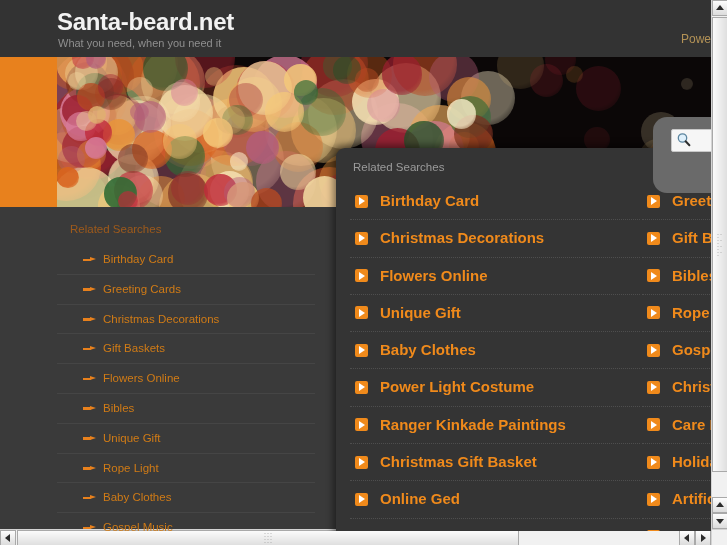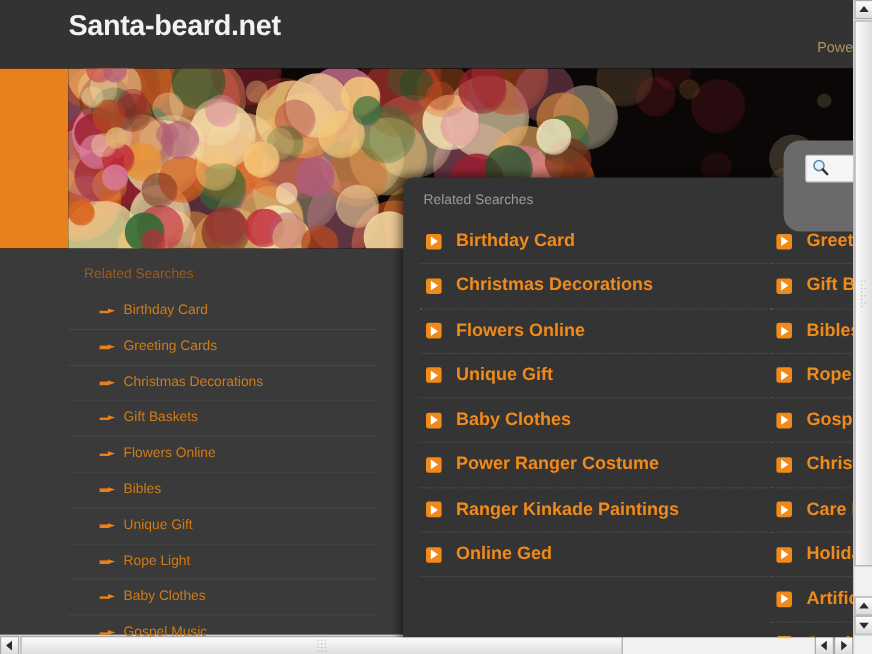--- a/index.html
+++ b/index.html
@@ -278,20 +278,21 @@
 </style>
 </head>
 <body>
 
 <div id="root">
 
   <div id="viewport">
 
     <div id="site-header">
       <div id="site-title">Santa-beard.net</div>
+      <div id="site-tagline">What you need, when you need it</div>
       <a id="header-link" href="#">Power</a>
     </div>
 
     <div id="banner">
       <div id="banner-accent"></div>
       <div id="banner-photo">
           <div class="bokeh" style="left: -22.9408px; top: 109.271px; width: 75.9471px; height: 75.9471px; background: radial-gradient(circle at 42% 38%, rgb(47, 107, 52) 0%, rgb(47, 107, 52) 62%, rgba(0, 0, 0, 0) 100%); opacity: 0.872928;"></div>
           <div class="bokeh" style="left: -4.90334px; top: -5.86745px; width: 75.6027px; height: 75.6027px; background: radial-gradient(circle at 42% 38%, rgb(179, 93, 122) 0%, rgb(179, 93, 122) 62%, rgba(0, 0, 0, 0) 100%); opacity: 0.664025;"></div>
           <div class="bokeh" style="left: 97.4868px; top: 36.6501px; width: 75.4709px; height: 75.4709px; background: radial-gradient(circle at 42% 38%, rgb(192, 42, 58) 0%, rgb(192, 42, 58) 62%, rgba(0, 0, 0, 0) 100%); opacity: 0.780194;"></div>
           <div class="bokeh" style="left: 121.393px; top: 93.087px; width: 74.9813px; height: 74.9813px; background: radial-gradient(circle at 42% 38%, rgb(245, 201, 122) 0%, rgb(245, 201, 122) 62%, rgba(0, 0, 0, 0) 100%); opacity: 0.568223;"></div>
@@ -475,22 +476,23 @@
 
     <div id="overlay">
       <div id="overlay-heading">Related Searches</div>
       <div id="overlay-cols">
         <div class="ov-col" id="ov-col-left">
             <div class="ov-item"><span class="ov-icon"></span><span>Birthday Card</span></div>
             <div class="ov-item"><span class="ov-icon"></span><span>Christmas Decorations</span></div>
             <div class="ov-item"><span class="ov-icon"></span><span>Flowers Online</span></div>
             <div class="ov-item"><span class="ov-icon"></span><span>Unique Gift</span></div>
             <div class="ov-item"><span class="ov-icon"></span><span>Baby Clothes</span></div>
-            <div class="ov-item"><span class="ov-icon"></span><span>Power Ranger Costume</span></div>
+            <div class="ov-item"><span class="ov-icon"></span><span>Power Light Costume</span></div>
             <div class="ov-item"><span class="ov-icon"></span><span>Ranger Kinkade Paintings</span></div>
+            <div class="ov-item"><span class="ov-icon"></span><span>Christmas Gift Basket</span></div>
             <div class="ov-item"><span class="ov-icon"></span><span>Online Ged</span></div>
           </div>
         <div class="ov-col" id="ov-col-right">
             <div class="ov-item"><span class="ov-icon"></span><span>Greeting Cards</span></div>
             <div class="ov-item"><span class="ov-icon"></span><span>Gift Baskets</span></div>
             <div class="ov-item"><span class="ov-icon"></span><span>Bibles</span></div>
             <div class="ov-item"><span class="ov-icon"></span><span>Rope Light</span></div>
             <div class="ov-item"><span class="ov-icon"></span><span>Gospel Music</span></div>
             <div class="ov-item"><span class="ov-icon"></span><span>Christmas Lights</span></div>
             <div class="ov-item"><span class="ov-icon"></span><span>Care Bears</span></div>

